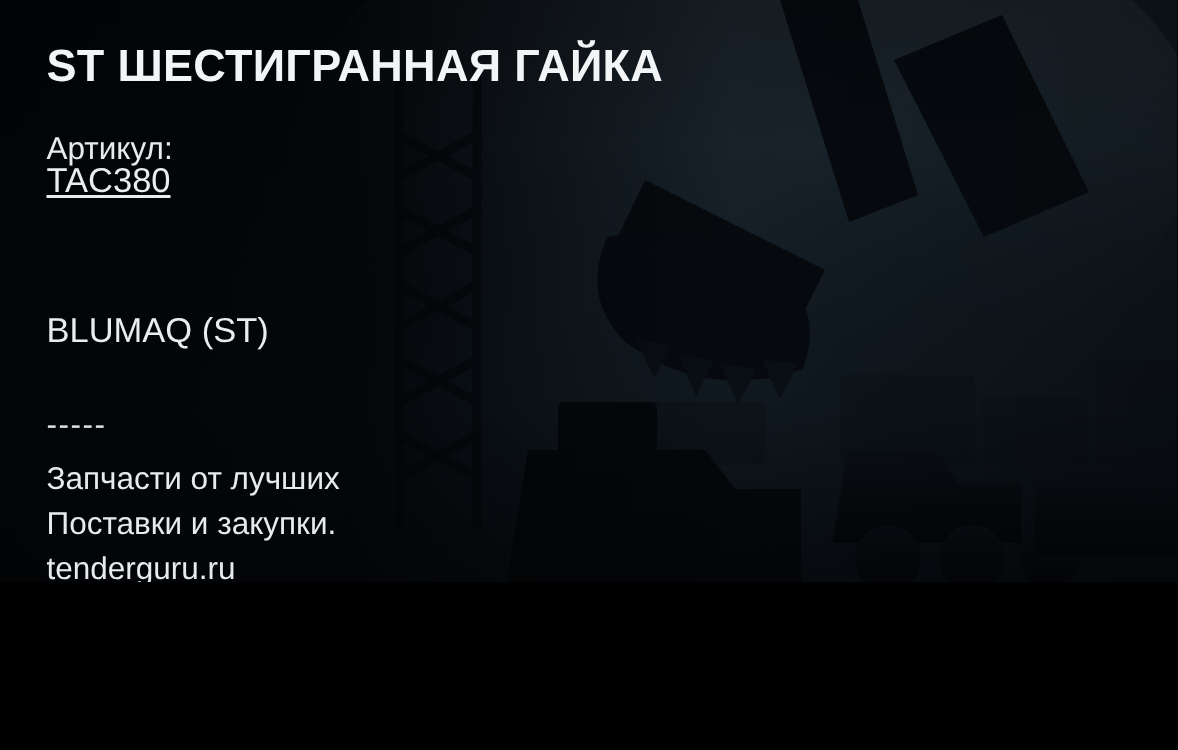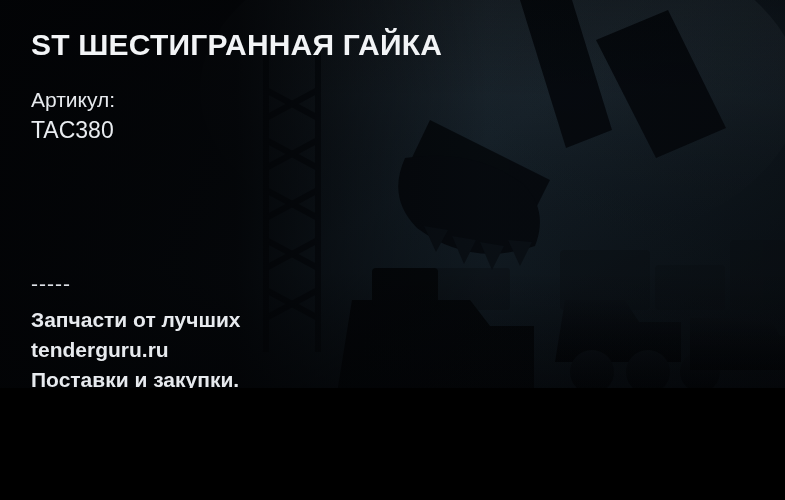--- a/index.html
+++ b/index.html
@@ -63,41 +63,41 @@
     white-space: nowrap;
   }
   .value {
     position: absolute;
     left: 0;
     font-size: 23px;
     color: #e9ecf0;
     white-space: nowrap;
   }
   .lbl-article { top: 88px; }
-  .val-article { top: 117px; }
+  .val-article { top: 107px; text-decoration: underline; }
   .lbl-maker   { top: 178px; }
   .val-maker   { top: 207px; }
 
   .divider {
     position: absolute;
     left: 0;
     top: 272px;
     font-size: 21px;
     color: #dfe3e8;
     letter-spacing: 1px;
   }
   .promo {
     position: absolute;
     left: 0;
     top: 305px;
     font-size: 21px;
     line-height: 30px;
     color: #e7eaee;
   }
-  .promo div { white-space: nowrap; font-weight: bold; }
+  .promo div { white-space: nowrap; }
 </style>
 </head>
 <body>
 
 <div class="card">
 
   <div class="bg"></div>
 
   <div class="bg-art">
     <svg width="785" height="500" viewBox="0 0 785 500" xmlns="http://www.w3.org/2000/svg">
@@ -178,23 +178,24 @@
   </div>
 
   <div class="bg-vignette"></div>
 
   <div class="content">
     <div class="title">ST ШЕСТИГРАННАЯ ГАЙКА</div>
 
     <div class="label lbl-article">Артикул:</div>
     <div class="value val-article">TAC380</div>
 
+    <div class="value val-maker">BLUMAQ (ST)</div>
 
     <div class="divider">-----</div>
 
     <div class="promo">
       <div>Запчасти от лучших</div>
+      <div>Поставки и закупки.</div>
       <div>tenderguru.ru</div>
-      <div>Поставки и закупки.</div>
     </div>
   </div>
 
 </div>
 
 </body></html>

